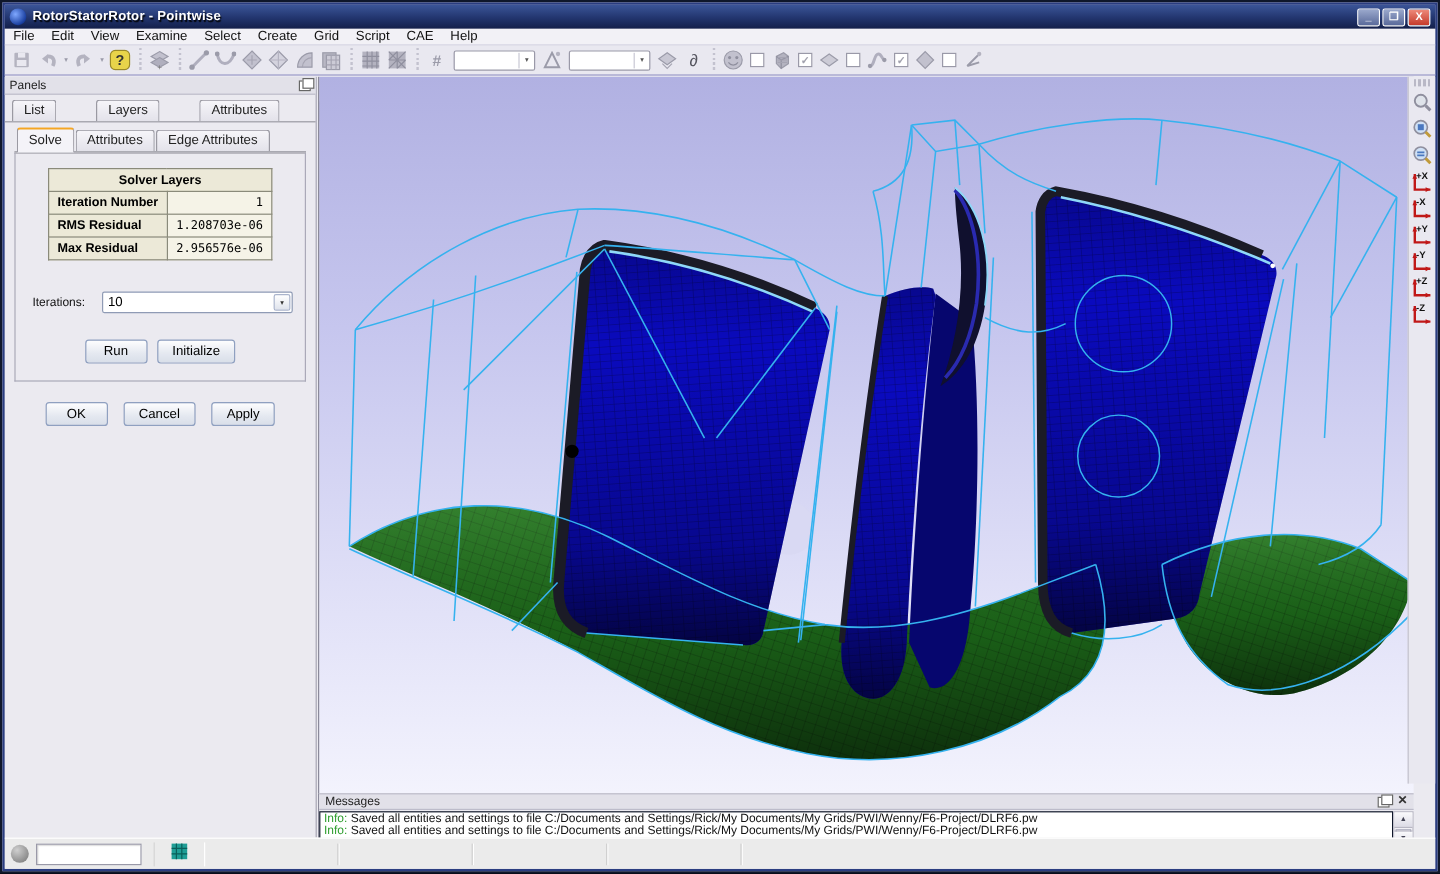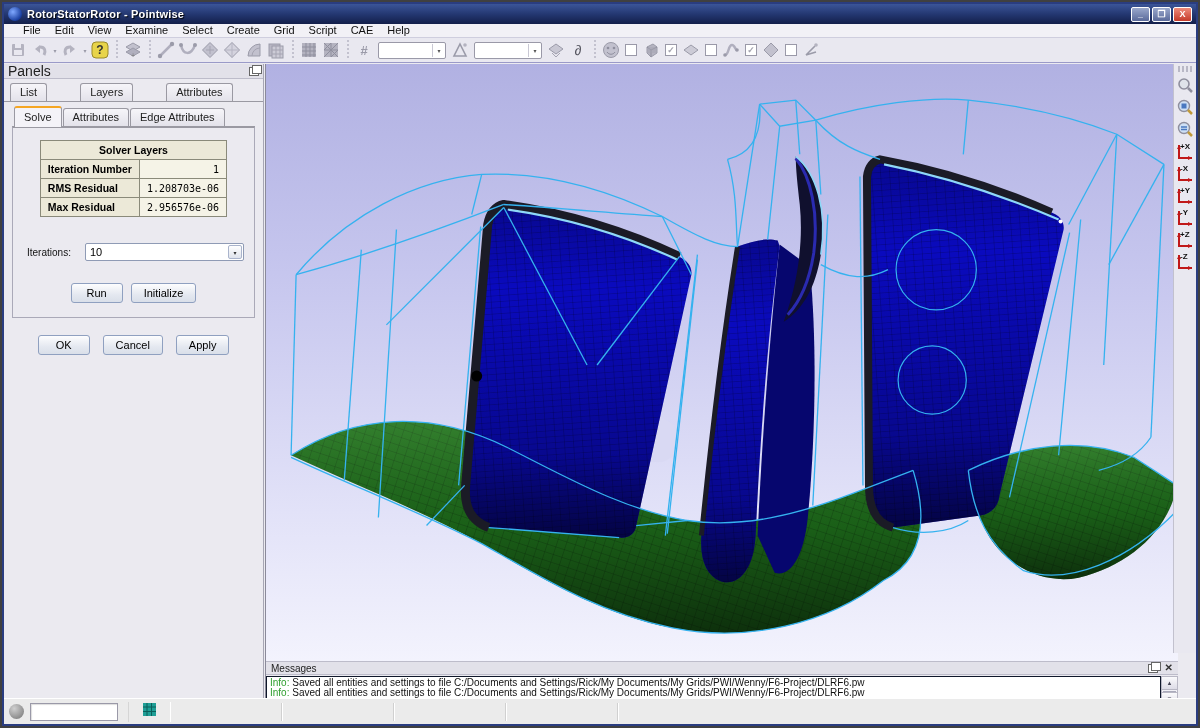--- a/index.html
+++ b/index.html
@@ -1,35 +1,35 @@
 <!DOCTYPE html>
 <html><head>
 <meta charset="utf-8">
 <style>
   * { margin:0; padding:0; box-sizing:border-box; }
   html,body { width:1200px; height:728px; background:#000; font-family:"Liberation Sans",sans-serif; overflow:hidden; }
-  .frame { position:absolute; left:0; top:0; width:1200px; height:728px; background:#404040; padding:2px; }
+  .frame { position:absolute; left:0; top:0; width:1200px; height:728px; background:#0f172a; padding:2px; }
   .window { position:relative; width:1196px; height:724px; background:#ebeaf0; border:2px solid #2a3d80; }
 
   
   .titlebar { position:absolute; left:0; top:0; right:0; height:20px;
     background:linear-gradient(180deg,#3b5598 0%,#22356e 55%,#131f4a 100%);
     display:flex; align-items:center; padding:0 4px; }
   .titlebar .app-icon { width:14px; height:14px; border-radius:50%;
     background:radial-gradient(circle at 35% 35%,#7fa8ff,#1a3fa0 70%,#0a1c50); margin-right:5px; flex:0 0 auto; }
   .titlebar .title-text { color:#fff; font-weight:bold; font-size:11px; letter-spacing:.2px; flex:1 1 auto;
     text-shadow:1px 1px 1px #000; white-space:nowrap; overflow:hidden; }
   .winbtn { width:19px; height:15px; margin-left:2px; border:1px solid #fff; border-radius:2px;
     font-size:9px; line-height:12px; text-align:center; color:#fff; font-weight:bold;
     background:linear-gradient(180deg,#9aa8cc,#5a6a9a); }
   .winbtn.close { background:linear-gradient(180deg,#ee8a7a,#c43a2a); }
 
   
   .menubar { position:absolute; left:0; top:20px; right:0; height:14px; background:#f2f1f6;
-    border-bottom:1px solid #cfcede; display:flex; align-items:flex-end; padding-left:12px; }
+    border-bottom:1px solid #cfcede; display:flex; align-items:flex-end; padding-left:0; }
   .menu-item { font-size:11px; color:#111; padding:0 7px; line-height:13px; }
 
   
   .toolbar { position:absolute; left:0; top:34px; right:0; height:25px; background:#e9e8f0;
     border-bottom:1px solid #9a9ac8; display:flex; align-items:center; padding-left:3px; }
   .tsep { width:5px; height:20px; margin:0 3px;
     background:repeating-linear-gradient(180deg,#c3c2cf 0 2px,transparent 2px 4px); background-size:2px 100%; background-repeat:no-repeat; background-position:center; }
   .ticon { width:22px; height:20px; display:flex; align-items:center; justify-content:center; flex:0 0 auto; }
   .ticon svg { display:block; }
   .tglyph { font-size:13px; color:#9b9ba9; font-weight:bold; }
@@ -37,21 +37,21 @@
   .tcombo { width:68px; height:17px; background:#fff; border:1px solid #9a99a8; border-radius:2px;
     display:flex; align-items:center; justify-content:flex-end; margin:0 3px; }
   .tcombo .arr { width:13px; height:13px; border-left:1px solid #c9c8d4; font-size:6px; color:#555;
     display:flex; align-items:center; justify-content:center; }
   .tcheck { width:12px; height:12px; background:#fff; border:1px solid #9a99a8; margin:0 3px;
     font-size:9px; line-height:11px; text-align:center; color:#a2a2ae; font-weight:bold; }
 
   
   .left-panel { position:absolute; left:0; top:60px; width:260px; bottom:26px; background:#ebeaf0; border-right:1px solid #a7a6b4; }
   .panel-header { height:15px; background:#e2e1e9; border-bottom:1px solid #bdbcca; display:flex; align-items:center; padding:0 4px; }
-  .panel-header .ph-title { font-size:14px; color:#222; flex:1; }
+  .panel-header .ph-title { font-size:10px; color:#222; flex:1; }
   .dock-icon { width:10px; height:9px; border:1px solid #666; position:relative; background:#fff; }
   .dock-icon:before { content:""; position:absolute; left:2px; top:-3px; width:8px; height:7px; border:1px solid #666; background:#fff; }
   .tabstrip { display:flex; align-items:flex-end; padding:4px 4px 0 6px; height:22px;gap:32px; }
   .tab { font-size:11px; color:#222; background:linear-gradient(180deg,#f6f5f9,#e3e2ea);
     border:1px solid #9a99a2; border-bottom:none; border-radius:3px 3px 0 0; padding:2px 9px 3px 9px; margin-right:1px; }
   .tab.active { background:#f4f3f8; border-top:2px solid #f5a623; padding-top:3px; padding-bottom:4px; position:relative; top:1px; font-weight:normal; }
   .tabline { height:1px; background:#9a99a2; margin:0; }
   .subtabstrip { display:flex; align-items:flex-end; padding:6px 4px 0 10px; height:24px; }
   .groupbox { margin:0 8px; border:1px solid #aaa9b8; border-top:1px solid #9a99a2; background:#ebeaf0; padding:12px 0 14px 0; }
 

